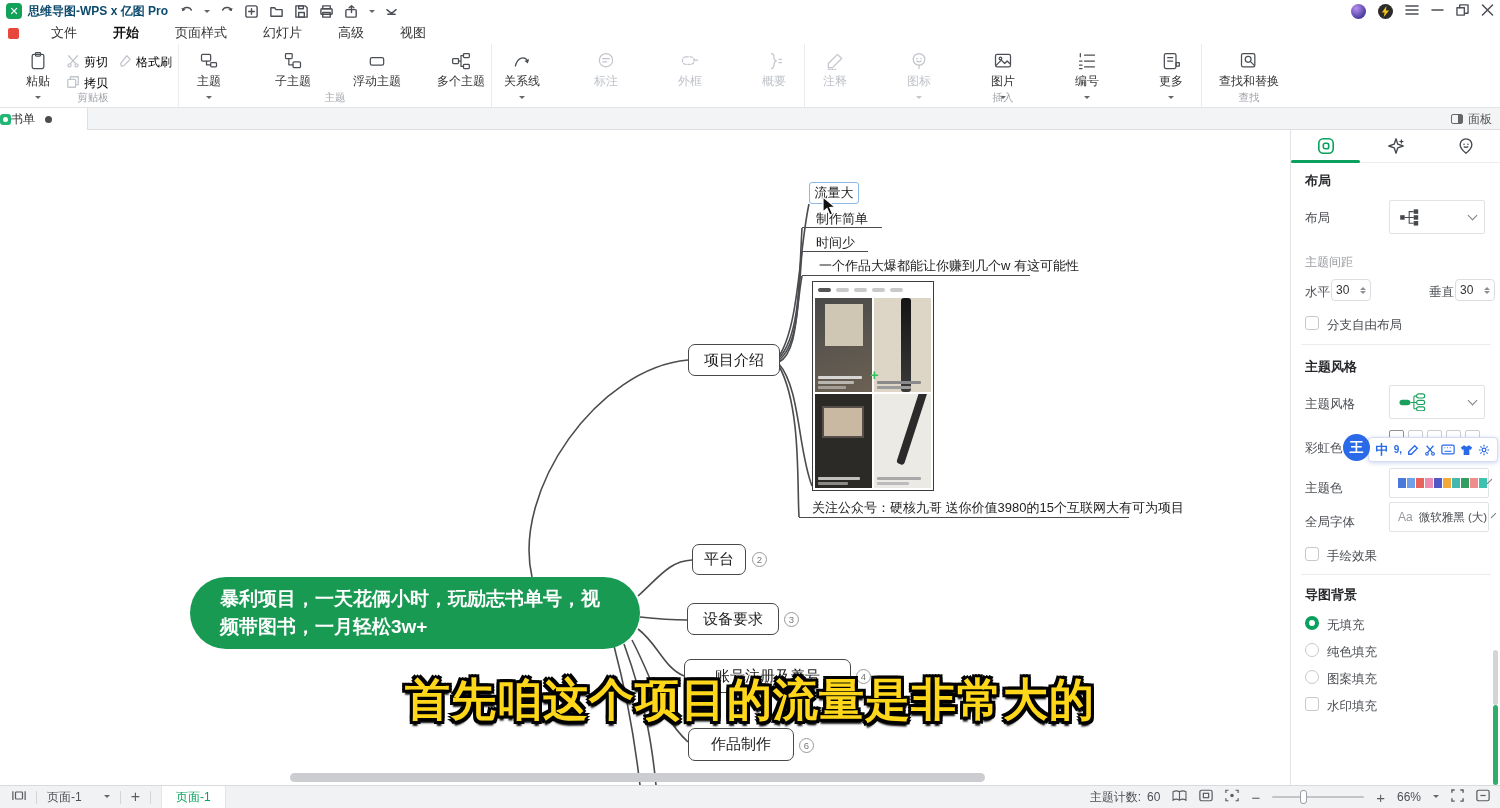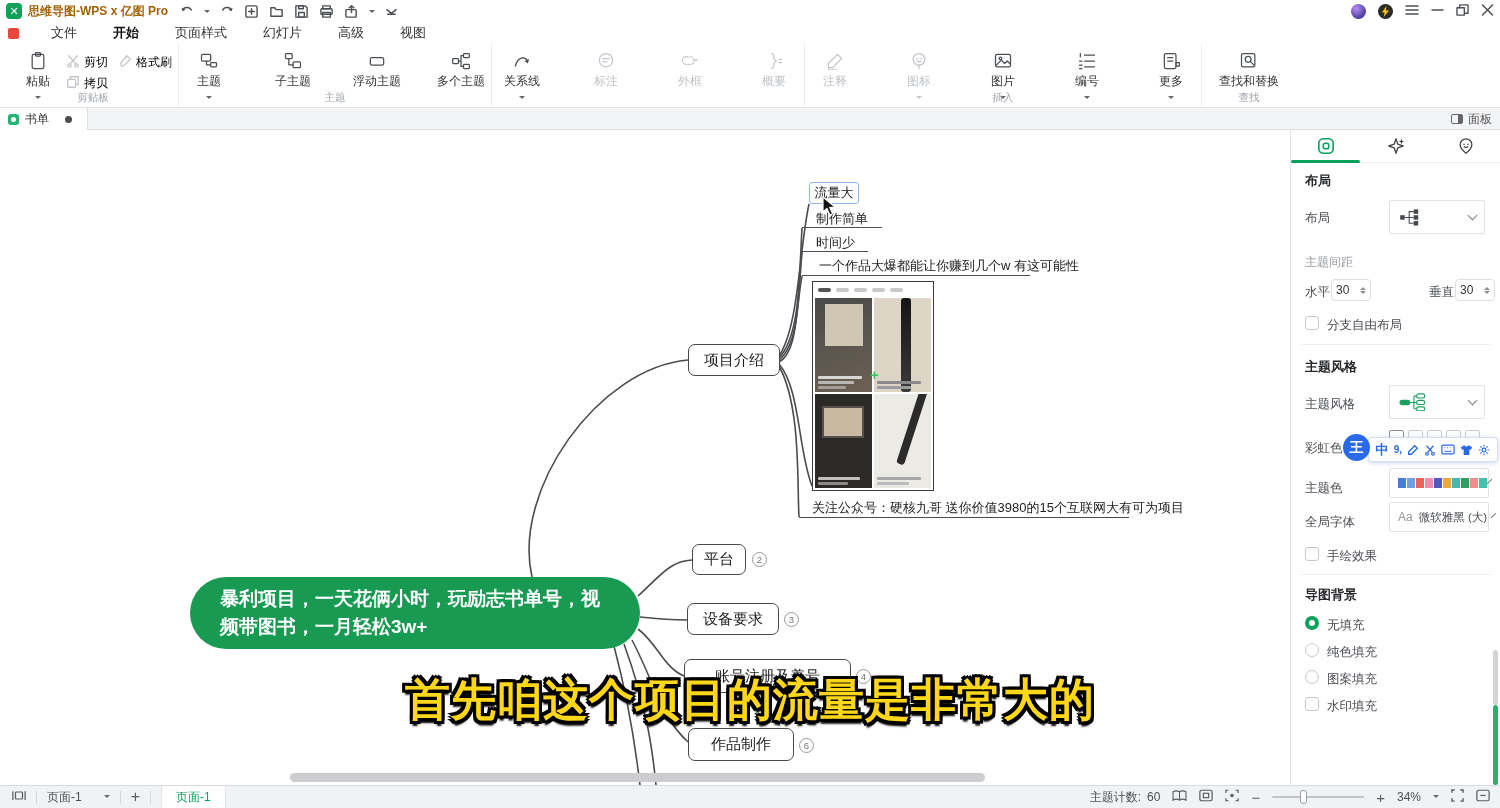--- a/index.html
+++ b/index.html
@@ -4,21 +4,21 @@
 <style>
   * { margin:0; padding:0; box-sizing:border-box; }
   html,body { width:1500px; height:808px; overflow:hidden; }
   body { font-family:"Liberation Sans","DejaVu Sans",sans-serif; background:#fff; color:#333; }
   .abs { position:absolute; }
   #app { position:relative; width:1500px; height:808px; background:#fff; overflow:hidden; }
 
   
   #titlebar { left:0; top:0; width:1500px; height:22px; background:#fff; display:flex; align-items:center; padding:0 6px; }
   .logo { width:16px; height:16px; border-radius:4px; background:#12a158; color:#fff; font-size:11px; font-weight:bold; display:flex; align-items:center; justify-content:center; margin-right:6px; }
-  .apptitle { font-size:12px; font-weight:bold; color:#a16207; margin-right:12px; }
+  .apptitle { font-size:12px; font-weight:bold; color:#0c4a6e; margin-right:12px; }
   .qaicons { display:flex; align-items:center; gap:10px; }
   .qaicons svg { display:block; }
   .tb-right { margin-left:auto; display:flex; align-items:center; gap:12px; }
   .avatar { width:15px; height:15px; border-radius:50%; background:radial-gradient(circle at 35% 30%,#b78ef0,#4a3fa0 70%); }
   .badge-circ { width:15px; height:15px; border-radius:50%; background:#2b2b2b; display:flex; align-items:center; justify-content:center; }
   .caret { width:0; height:0; border:3.5px solid transparent; border-top-color:#666; margin-top:4px; }
   .caret.dis { border-top-color:#c4c8cd; }
 
   
   #menubar { left:0; top:22px; width:1412px; height:22px; display:flex; align-items:center; gap:0; padding-left:8px; background:#fff; }
@@ -35,21 +35,21 @@
   .rbig.dis { color:#bfc3c9; }
   .ricon svg { display:block; }
   .i { stroke:#4b4f55; fill:none; stroke-width:1.5; stroke-linecap:round; stroke-linejoin:round; }
   .dis .i { stroke:#c2c6cc; }
   .clipcol { display:grid; grid-template-columns:auto auto; grid-gap:4px 10px; padding-top:10px; margin-left:4px; font-size:12px; }
   .smallitem { display:flex; align-items:center; gap:4px; color:#333; }
   .smallitem.dis { color:#000000; }
 
   
   #tabbar { left:0; top:108px; width:1500px; height:22px; background:#f3f4f6; border-bottom:1px solid #dcdde0; }
-  .doctab { position:absolute; left:0; top:0; width:88px; height:22px; background:#fff; border-right:1px solid #e0e0e0; display:flex; align-items:center; gap:6px; padding:0 8px; font-size:12px; color:#333; }
+  .doctab { position:absolute; left:0; top:0; width:88px; height:22px; background:#fff; border-right:1px solid #e0e0e0; display:flex; align-items:center; padding:0 0; font-size:12px; color:#333; }
   .doc-ic { width:11px; height:11px; border-radius:3px; background:#23b573; position:relative; }
   .doc-ic:after { content:""; position:absolute; left:3px; top:3px; width:5px; height:5px; border-radius:50%; background:#fff; }
   .dirty-dot { width:7px; height:7px; border-radius:50%; background:#4c4c4c; margin-left:10px; }
   .panelbtn { position:absolute; right:8px; top:0; height:22px; display:flex; align-items:center; gap:5px; font-size:12px; color:#555; }
   .panel-ic { width:12px; height:10px; border:1.4px solid #666; border-radius:2px; position:relative; }
   .panel-ic:after { content:""; position:absolute; right:0; top:0; bottom:0; width:4px; background:#666; }
 
   
   #canvas { left:0; top:130px; width:1290px; height:655px; background:#fff; overflow:hidden; }
   #wires { position:absolute; left:0; top:0; }
@@ -706,21 +706,21 @@
           </svg></span>
       <span><svg width="14" height="13" viewBox="0 0 16 14">
             <path d="M1 4V1h3M12 1h3v3M15 10v3h-3M4 13H1v-3" stroke="#5a5d62" stroke-width="1.4" fill="none"></path>
             <circle cx="8" cy="7" r="2" fill="#5a5d62"></circle>
           </svg></span>
       <span style="font-size:15px;color:#5a5d62;">−</span>
       <span class="slider">
           <span class="thumb"></span>
         </span>
       <span style="font-size:15px;color:#5a5d62;">+</span>
-      <span>34%</span>
+      <span>66%</span>
       <span class="caret" style="margin-top:2px;"></span>
       <span><svg width="13" height="13" viewBox="0 0 14 14">
             <path d="M1 4V1h3M10 1h3v3M13 10v3h-3M4 13H1v-3" stroke="#5a5d62" stroke-width="1.5" fill="none"></path>
           </svg></span>
       <span><svg width="14" height="13" viewBox="0 0 16 14">
             <rect x="1" y="1" width="14" height="12" rx="2" fill="none" stroke="#5a5d62" stroke-width="1.4"></rect>
             <path d="M5 7h6" stroke="#5a5d62" stroke-width="1.4"></path>
           </svg></span>
     </div>
   </div>

